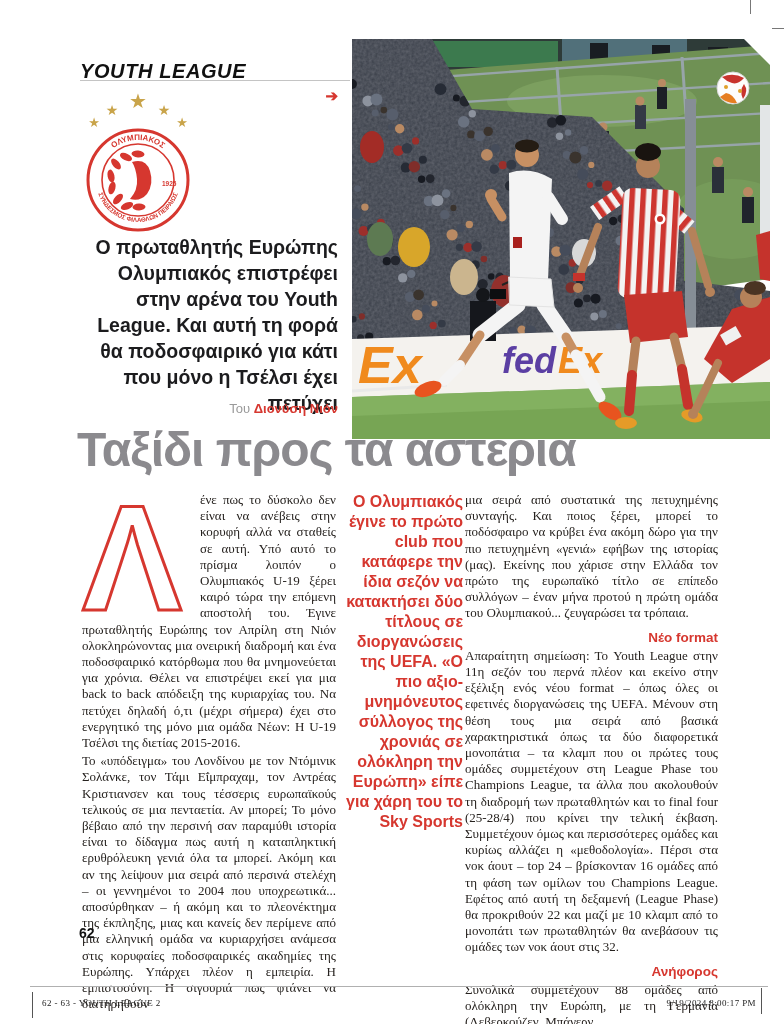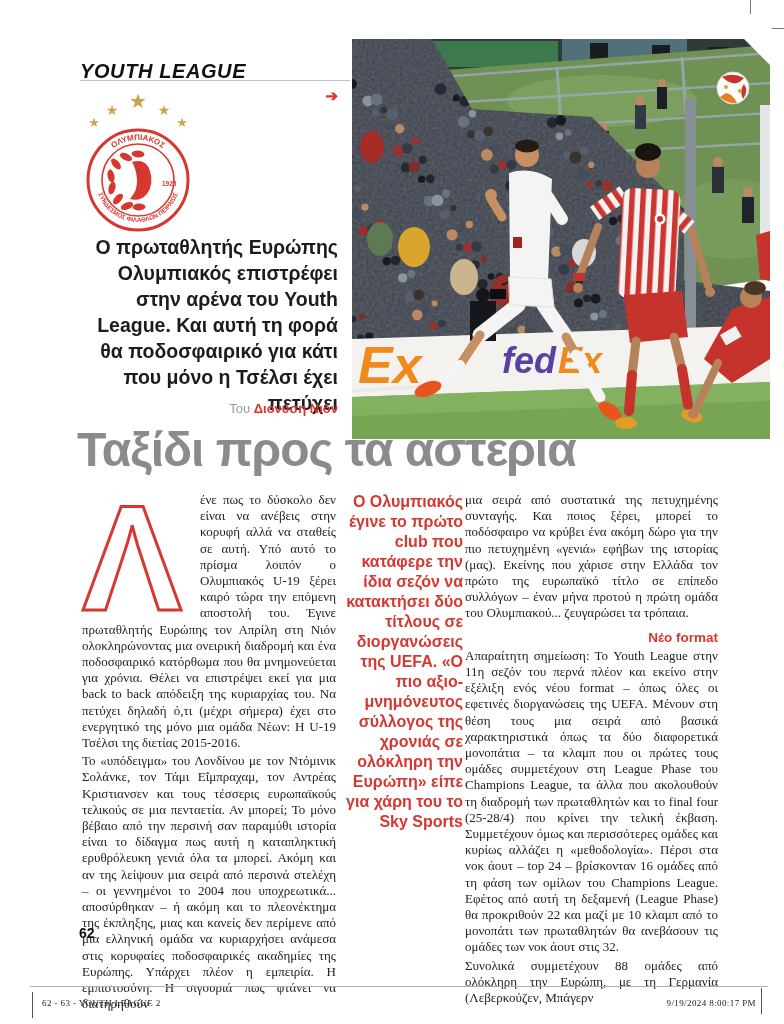--- a/index.html
+++ b/index.html
@@ -105,20 +105,21 @@
     <p><span class="dropcap">Λ</span><span>ένε πως το δύσκολο δεν είναι να ανέβεις στην κορυφή αλλά να σταθείς σε αυτή. Υπό αυτό το πρίσμα λοιπόν ο Ολυμπιακός U-19 ξέρει καιρό τώρα την επόμενη αποστολή του. Έγινε πρωταθλητής Ευρώπης τον Απρίλη στη Νιόν ολοκληρώνοντας μια ονειρική διαδρομή και ένα ποδοσφαιρικό κατόρθωμα που θα μνημονεύεται για χρόνια. Θέλει να επιστρέψει εκεί για μια back to back απόδειξη της κυριαρχίας του. Να πετύχει δηλαδή ό,τι (μέχρι σήμερα) έχει στο ενεργητικό της μόνο μια ομάδα Νέων: Η U-19 Τσέλσι της διετίας 2015-2016.</span></p>
     <p>Το «υπόδειγμα» του Λονδίνου με τον Ντόμινικ Σολάνκε, τον Τάμι Εΐμπραχαμ, τον Αντρέας Κριστιανσεν και τους τέσσερις ευρωπαϊκούς τελικούς σε μια πενταετία. Αν μπορεί; Το μόνο βέβαιο από την περσινή σαν παραμύθι ιστορία είναι το δίδαγμα πως αυτή η καταπληκτική ερυθρόλευκη γενιά όλα τα μπορεί. Ακόμη και αν της λείψουν μια σειρά από περσινά στελέχη – οι γεννημένοι το 2004 που υποχρεωτικά... αποσύρθηκαν – ή ακόμη και το πλεονέκτημα της έκπληξης, μιας και κανείς δεν περίμενε από μια ελληνική ομάδα να κυριαρχήσει ανάμεσα στις κορυφαίες ποδοσφαιρικές ακαδημίες της Ευρώπης. Υπάρχει πλέον η εμπειρία. Η εμπιστοσύνη. Η σιγουριά πως φτάνει να διατηρηθούν</p>
   </div>
 
   <div class="abs pullquote">Ο Ολυμπιακός έγινε το πρώτο club που κατάφερε την ίδια σεζόν να κατακτήσει δύο τίτλους σε διοργανώσεις της UEFA. «Ο πιο αξιο-μνημόνευτος σύλλογος της χρονιάς σε ολόκληρη την Ευρώπη» είπε για χάρη του το Sky Sports</div>
 
   <div class="serif-col col-right">
     <p>μια σειρά από συστατικά της πετυχημένης συνταγής. Και ποιος ξέρει, μπορεί το ποδόσφαιρο να κρύβει ένα ακόμη δώρο για την πιο πετυχημένη «γενιά» εφήβων της ιστορίας (μας). Εκείνης που χάρισε στην Ελλάδα τον πρώτο της ευρωπαϊκό τίτλο σε επίπεδο συλλόγων – έναν μήνα προτού η πρώτη ομάδα του Ολυμπιακού... ζευγαρώσει τα τρόπαια.</p>
     <div class="subhead">Νέο format</div>
     <p>Απαραίτητη σημείωση: Το Youth League στην 11η σεζόν του περνά πλέον και εκείνο στην εξέλιξη ενός νέου format – όπως όλες οι εφετινές διοργανώσεις της UEFA. Μένουν στη θέση τους μια σειρά από βασικά χαρακτηριστικά όπως τα δύο διαφορετικά μονοπάτια – τα κλαμπ που οι πρώτες τους ομάδες συμμετέχουν στη League Phase του Champions League, τα άλλα που ακολουθούν τη διαδρομή των πρωταθλητών και το final four (25-28/4) που κρίνει την τελική έκβαση. Συμμετέχουν όμως και περισσότερες ομάδες και κυρίως αλλάζει η «μεθοδολογία». Πέρσι στα νοκ άουτ – top 24 – βρίσκονταν 16 ομάδες από τη φάση των ομίλων του Champions League. Εφέτος από αυτή τη δεξαμενή (League Phase) θα προκριθούν 22 και μαζί με 10 κλαμπ από το μονοπάτι των πρωταθλητών θα ανεβάσουν τις ομάδες των νοκ άουτ στις 32.</p>
+    <div class="subhead">Ανήφορος</div>
     <p>Συνολικά συμμετέχουν 88 ομάδες από ολόκληρη την Ευρώπη, με τη Γερμανία (Λεβερκούζεν, Μπάγερν</p>
   </div>
 
   <div class="abs pagenum">62</div>
   <div class="abs foot-rule"></div>
   <div class="abs foot foot-left">62 - 63 - YOUTH LEAGUE   2</div>
   <div class="abs foot foot-right">9/19/2024   8:00:17 PM</div>
   <div class="abs tick" style="left:32px;top:992px;"></div>
   <div class="abs tick" style="left:761px;top:988px;"></div>
   <div class="abs mark" style="left:750px;top:0;width:1px;height:14px;"></div>

